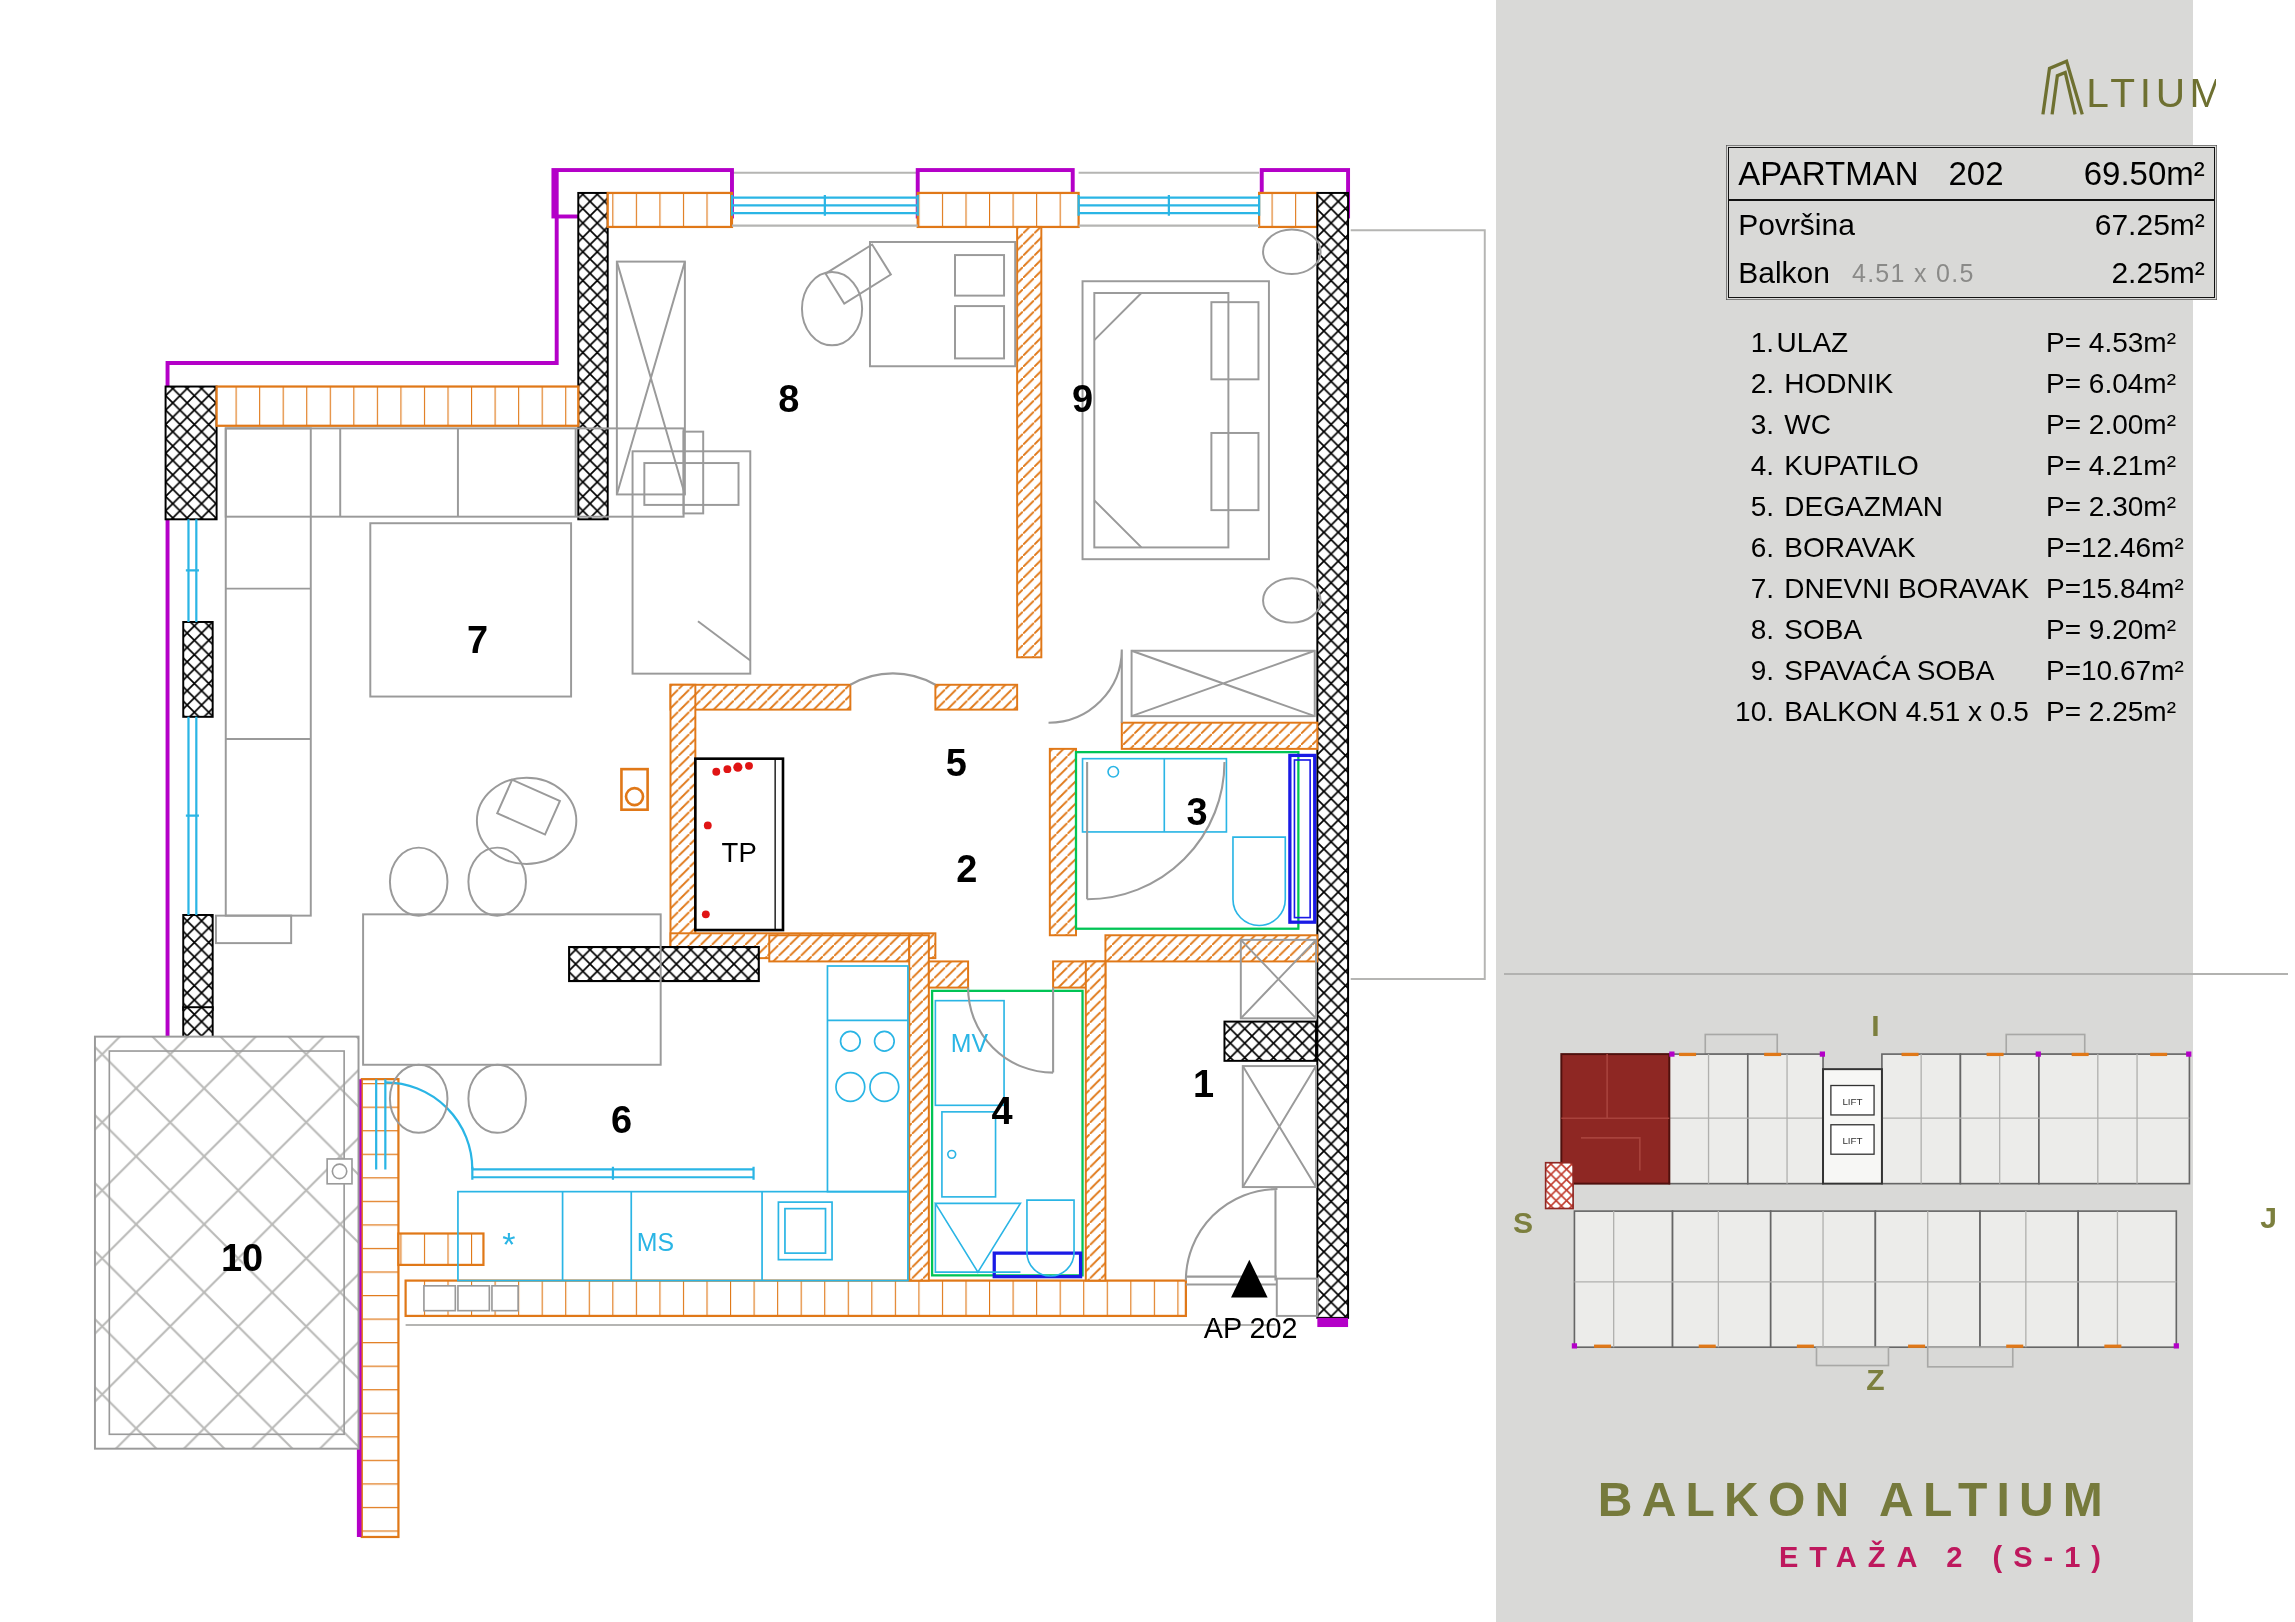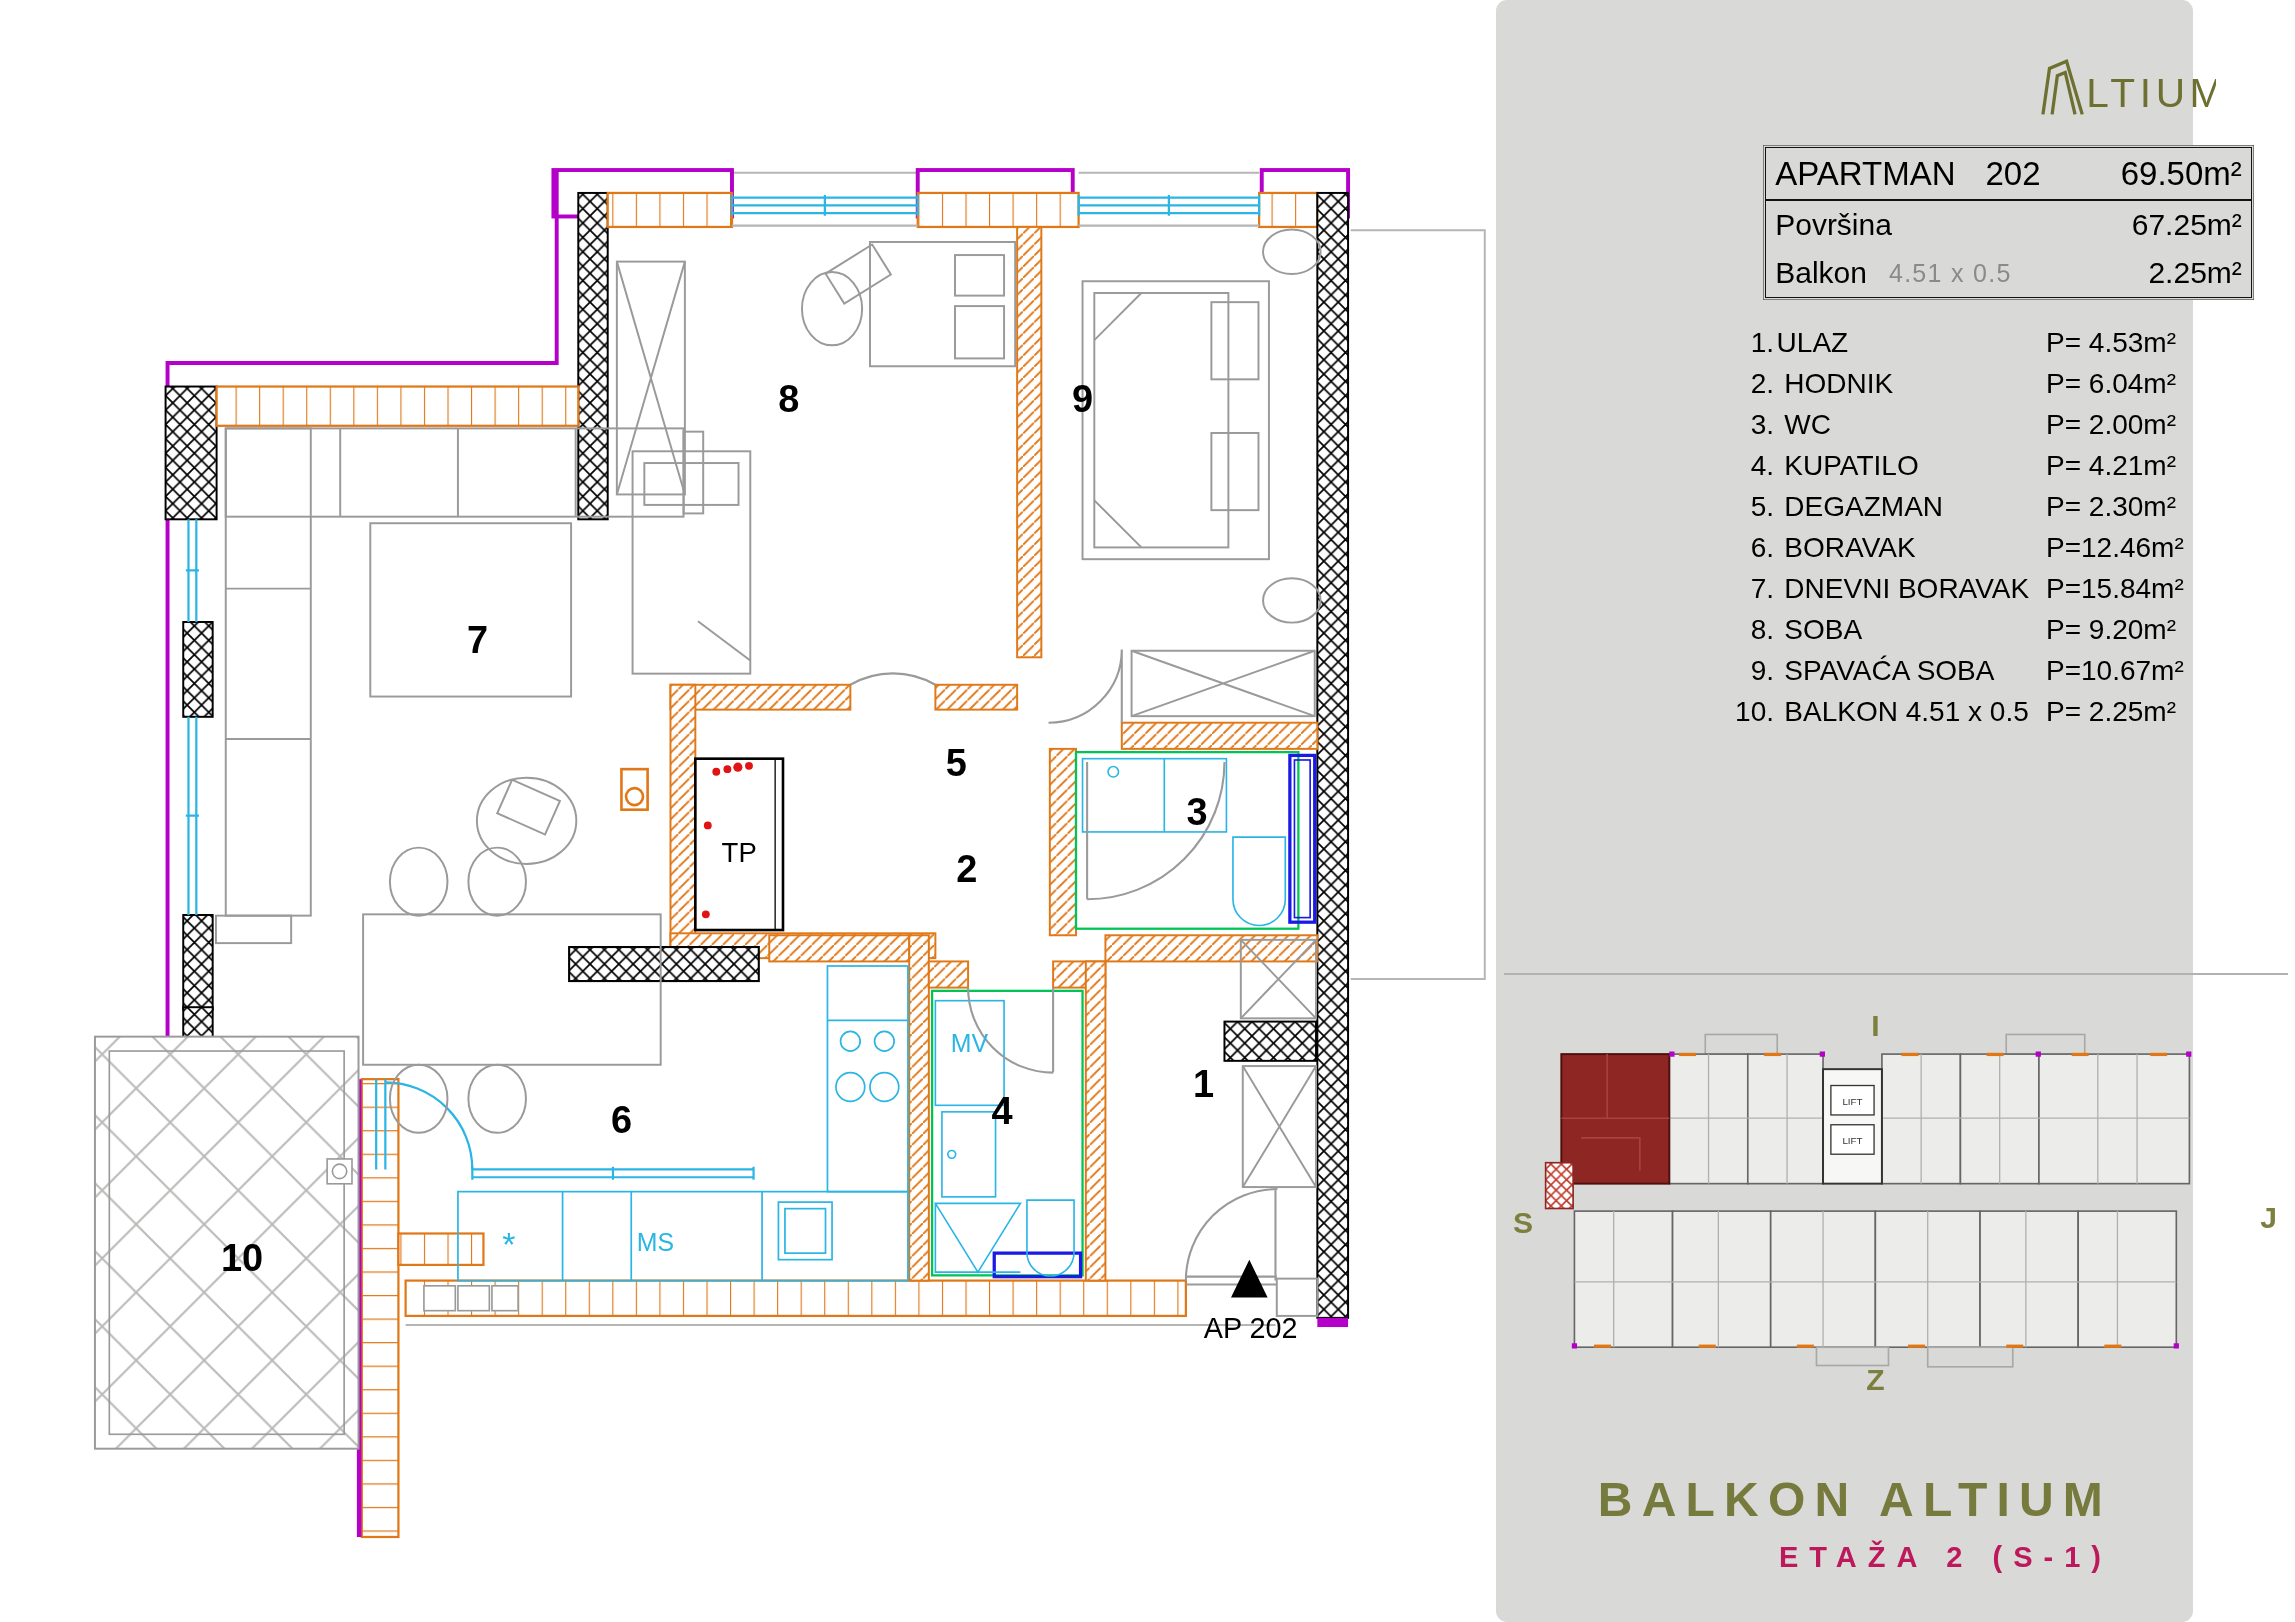--- a/index.html
+++ b/index.html
@@ -1,23 +1,23 @@
 <!DOCTYPE html>
 <html style="font-size:10.5px"><head>
 <meta charset="utf-8">
 <style>
   html,body{margin:0;padding:0;background:#fff;}
   .canvas{position:relative;width:2295px;height:1622px;background:#ffffff;overflow:hidden;
           font-family:"Liberation Sans",sans-serif;color:#000;}
   .plan-svg{position:absolute;left:0;top:0;}
   
-  .sidebar{position:absolute;left:1496px;top:0;width:697px;height:1622px;background:#d9d9d7;border-radius:11px;}
+  .sidebar{position:absolute;left:1496px;top:0;width:697px;height:1622px;background:#d9d9d7;}
   .logo{position:absolute;left:543px;top:58px;width:177px;height:59px;}
   .info-table{position:absolute;left:232px;top:147px;width:485px;background:#d9d9d7;
-              border:1.3px solid #111;box-shadow:0 0 0 1.3px #d9d9d7,0 0 0 2px #555;margin-left:37px;}
+              border:1.3px solid #111;box-shadow:0 0 0 1.3px #d9d9d7,0 0 0 2px #555;}
   .it-row{display:flex;align-items:center;height:48px;padding:0 9.2px;font-size:30px;}
   .it-row.head{height:51px;border-bottom:2px solid #111;font-size:33px;}
   .it-num{margin-left:30px;}
   .it-dim{margin-left:22px;color:#8a8a88;font-size:25px;letter-spacing:1.3px;}
   .it-val{margin-left:auto;}
   .room-list{position:absolute;left:232px;top:322px;width:485px;}
   .room-row{display:flex;align-items:center;height:41px;font-size:28px;}
   .rnum{width:46px;text-align:right;white-space:pre;}
   .rname{margin-left:2.6px;white-space:pre;text-align:center;}
   .rarea{margin-left:auto;width:167px;text-align:left;white-space:pre;}

